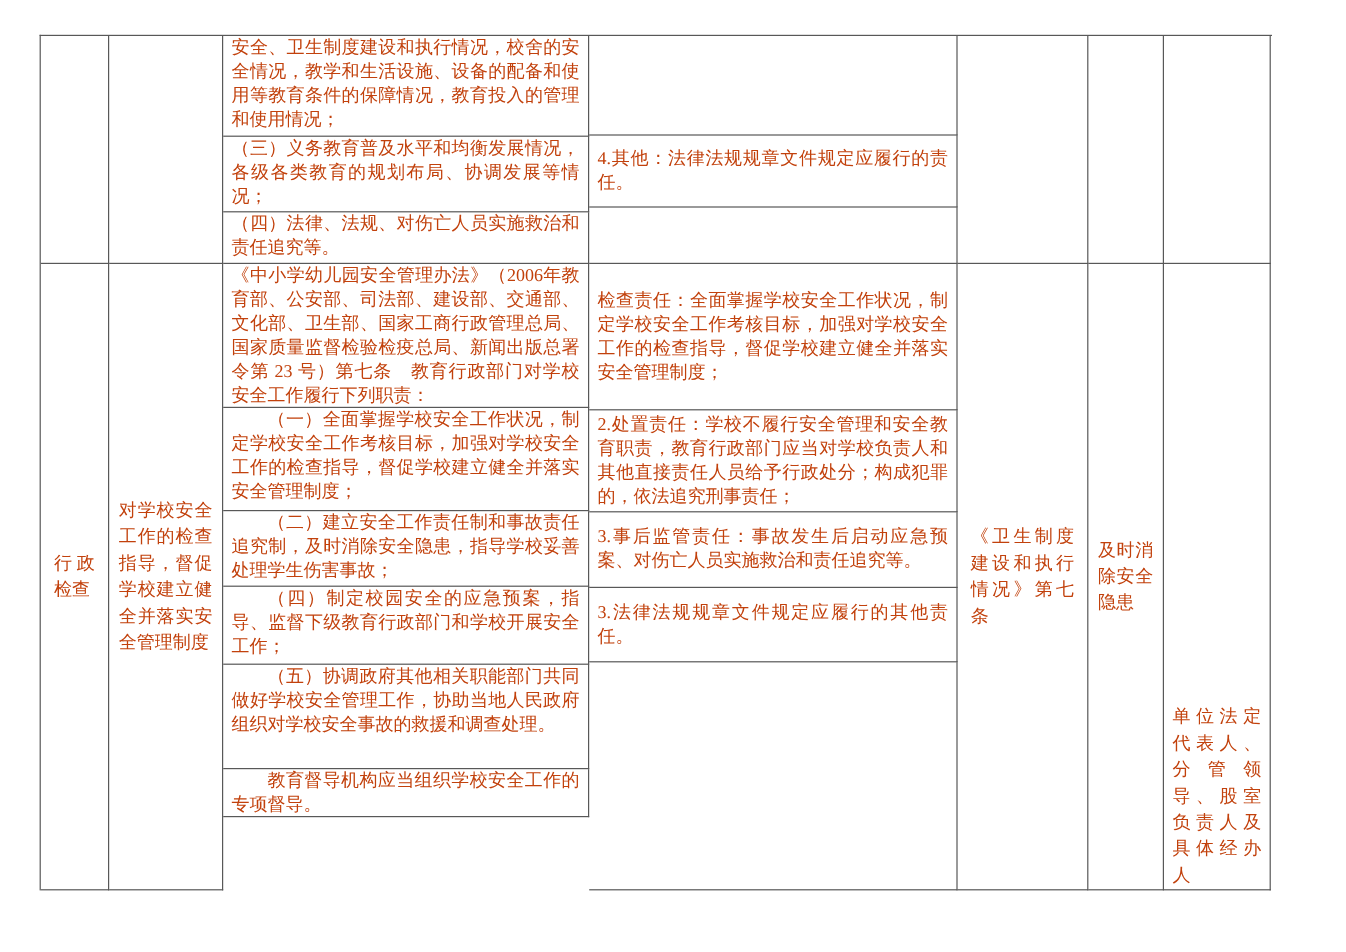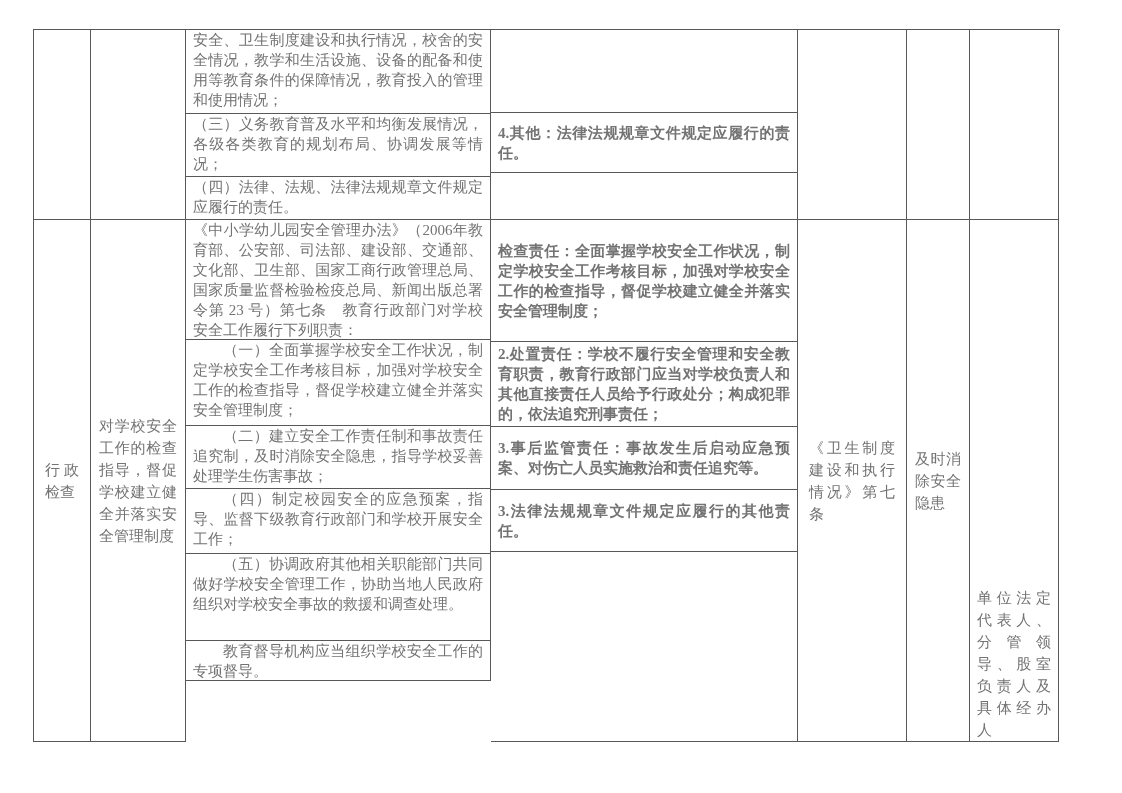--- a/index.html
+++ b/index.html
@@ -1,38 +1,38 @@
 <!DOCTYPE html>
 <html><head>
 <meta charset="utf-8">
 <style>
   html,body{margin:0;padding:0;}
   .page{position:relative;width:1122px;height:793px;background:#ffffff;overflow:hidden;
-        font-family:"Liberation Serif", serif;color:#737373;}
+        font-family:"Liberation Serif", serif;color:#c2410c;}
   .doc-table{position:absolute;left:33px;top:29px;width:1026px;
              border-top:1px solid #585858;border-left:1px solid #585858;
              display:flex;flex-direction:column;}
   .band{display:flex;flex-direction:row;align-items:stretch;}
   .band1{height:190px;}
   .band2{height:522px;}
   .cell,.subcell{box-sizing:border-box;border-right:1px solid #585858;border-bottom:1px solid #585858;
                  overflow:hidden;font-size:15px;}
   .colstack{display:flex;flex-direction:column;}
   .col1{width:57px;}
   .col2{width:95px;}
   .col3{width:305px;}
   .col4{width:307px;}
   .col5{width:109px;}
   .col6{width:63px;}
   .col7{width:89px;}
   
   .txt{padding:0 7px;line-height:20px;text-align:justify;}
   .vtop{display:block;}
   .vcenter{display:flex;align-items:center;}
-  .vcenter .inner{width:100%;font-weight:bold;}
+  .vcenter .inner{width:100%;}
   .indent{text-indent:2em;}
   
   .side{display:flex;align-items:center;line-height:22px;}
   .side .inner{width:100%;text-align:justify;}
   .pad12{padding:0 11px;}
   .pad9{padding:0 8px;}
   .pad7{padding:0 7px;align-items:flex-end;}
   
   .b1c3r0{height:84px;} .b1c3r1{height:63px;} .b1c3r2{height:43px;}
   .b1c4r0{height:83px;} .b1c4r1{height:60px;} .b1c4r2{height:47px;}
@@ -47,21 +47,21 @@
 
 <div class="page">
   <div class="doc-table">
 
     <div class="band band1">
       <div class="cell col1"></div>
       <div class="cell col2"></div>
       <div class="colstack col3">
         <div class="subcell txt vtop b1c3r0">安全、卫生制度建设和执行情况，校舍的安全情况，教学和生活设施、设备的配备和使用等教育条件的保障情况，教育投入的管理和使用情况；</div>
         <div class="subcell txt vtop b1c3r1">（三）义务教育普及水平和均衡发展情况，各级各类教育的规划布局、协调发展等情况；</div>
-        <div class="subcell txt vtop b1c3r2">（四）法律、法规、法律法规规章文件规定应履行的责任。</div>
+        <div class="subcell txt vtop b1c3r2">（四）法律、法规、对伤亡人员实施救治和责任追究等。</div>
       </div>
       <div class="colstack col4">
         <div class="subcell txt vcenter b1c4r0">
             <div class="inner"></div>
           </div>
         <div class="subcell txt vcenter b1c4r1">
             <div class="inner">4.其他：法律法规规章文件规定应履行的责任。</div>
           </div>
         <div class="subcell txt vcenter b1c4r2">
             <div class="inner"></div>

